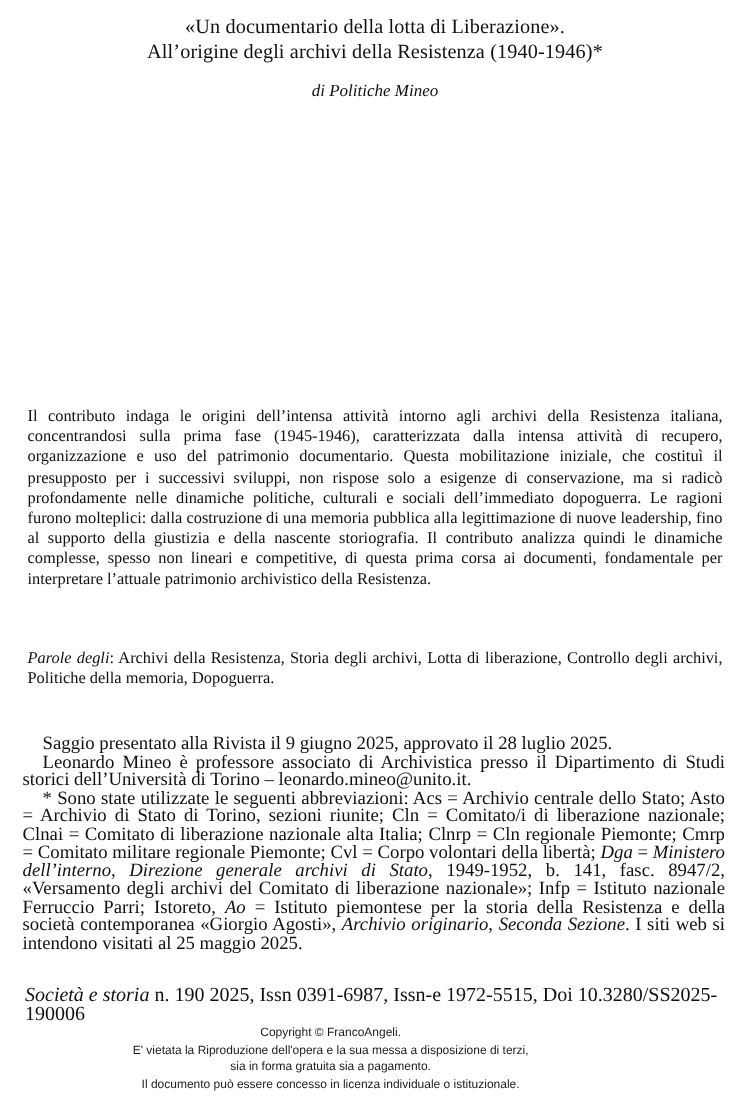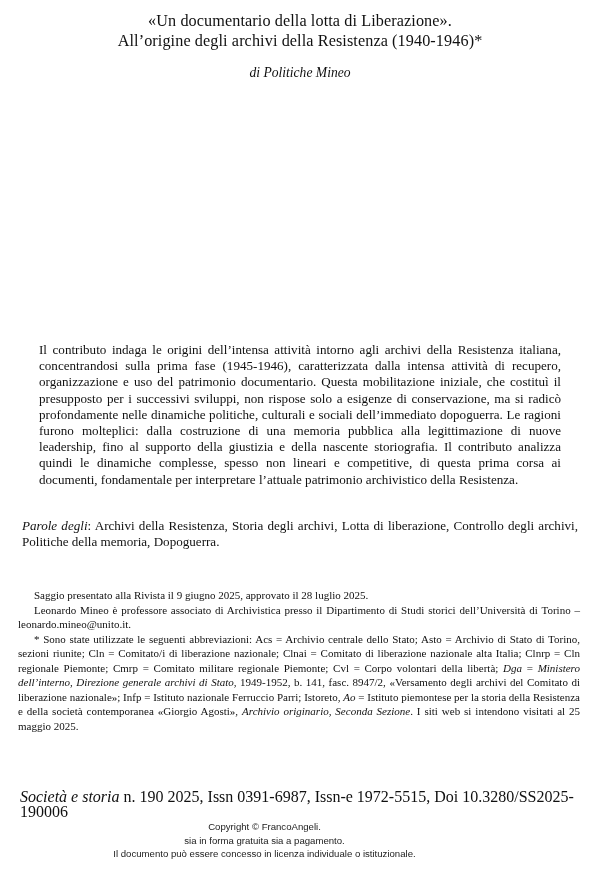--- a/index.html
+++ b/index.html
@@ -52,42 +52,42 @@
     left: 22px;
     width: 556px;
     top: 325px;
     font-size: 13.1px;
     line-height: 16.2px;
     text-align: justify;
     text-justify: inter-word;
     hyphens: manual;
   }
   .abstract p {
-    margin: 17px;
+    margin: 0;
   }
   .keywords {
     position: absolute;
     left: 22px;
     width: 556px;
     top: 518px;
     font-size: 13.1px;
     line-height: 16.2px;
     text-align: justify;
   }
   .keywords em {
     font-style: italic;
   }
 
   
   .footnotes {
     position: absolute;
     left: 18px;
     width: 562px;
     top: 588px;
-    font-size: 11px;
+    font-size: 15px;
     line-height: 14.5px;
     text-align: justify;
   }
   .footnotes p {
     margin: 0;
     text-indent: 16px;
   }
   .footnotes em {
     font-style: italic;
   }
@@ -145,17 +145,18 @@
   <div class="footnotes">
     <p>Saggio presentato alla Rivista il 9 giugno 2025, approvato il 28 luglio 2025.</p>
     <p>Leonardo Mineo è professore associato di Archivistica presso il Dipartimento di Studi storici dell’Università di Torino – leonardo.mineo@unito.it.</p>
     <p><span>* Sono state utilizzate le seguenti abbreviazioni: Acs = Archivio centrale dello Stato; Asto = Archivio di Stato di Torino, sezioni riunite; Cln = Comitato/i di liberazione nazionale; Clnai = Comitato di liberazione nazionale alta Italia; Clnrp = Cln regionale Piemonte; Cmrp = Comitato militare regionale Piemonte; Cvl = Corpo volontari della libertà; </span><em>Dga</em><span> = </span><em>Ministero dell’interno, Direzione generale archivi di Stato</em><span>, 1949-1952, b. 141, fasc. 8947/2, «Versamento degli archivi del Comitato di liberazione nazionale»; Infp = Istituto nazionale Ferruccio Parri; Istoreto, </span><em>Ao</em><span> = Istituto piemontese per la storia della Resistenza e della società contemporanea «Giorgio Agosti», </span><em>Archivio originario, Seconda Sezione</em><span>. I siti web si intendono visitati al 25 maggio 2025.</span></p>
   </div>
 
   <div class="journal-line"><em>Società e storia</em><span> n. 190 2025, Issn 0391-6987, Issn-e 1972-5515, Doi 10.3280/SS2025-190006</span></div>
 
   <div class="copyright">
     <div>Copyright © FrancoAngeli.</div>
+    <div>E' vietata la Riproduzione dell'opera e la sua messa a disposizione di terzi,</div>
     <div>sia in forma gratuita sia a pagamento.</div>
     <div>Il documento può essere concesso in licenza individuale o istituzionale.</div>
   </div>
 
 </div>
 
 </body></html>

